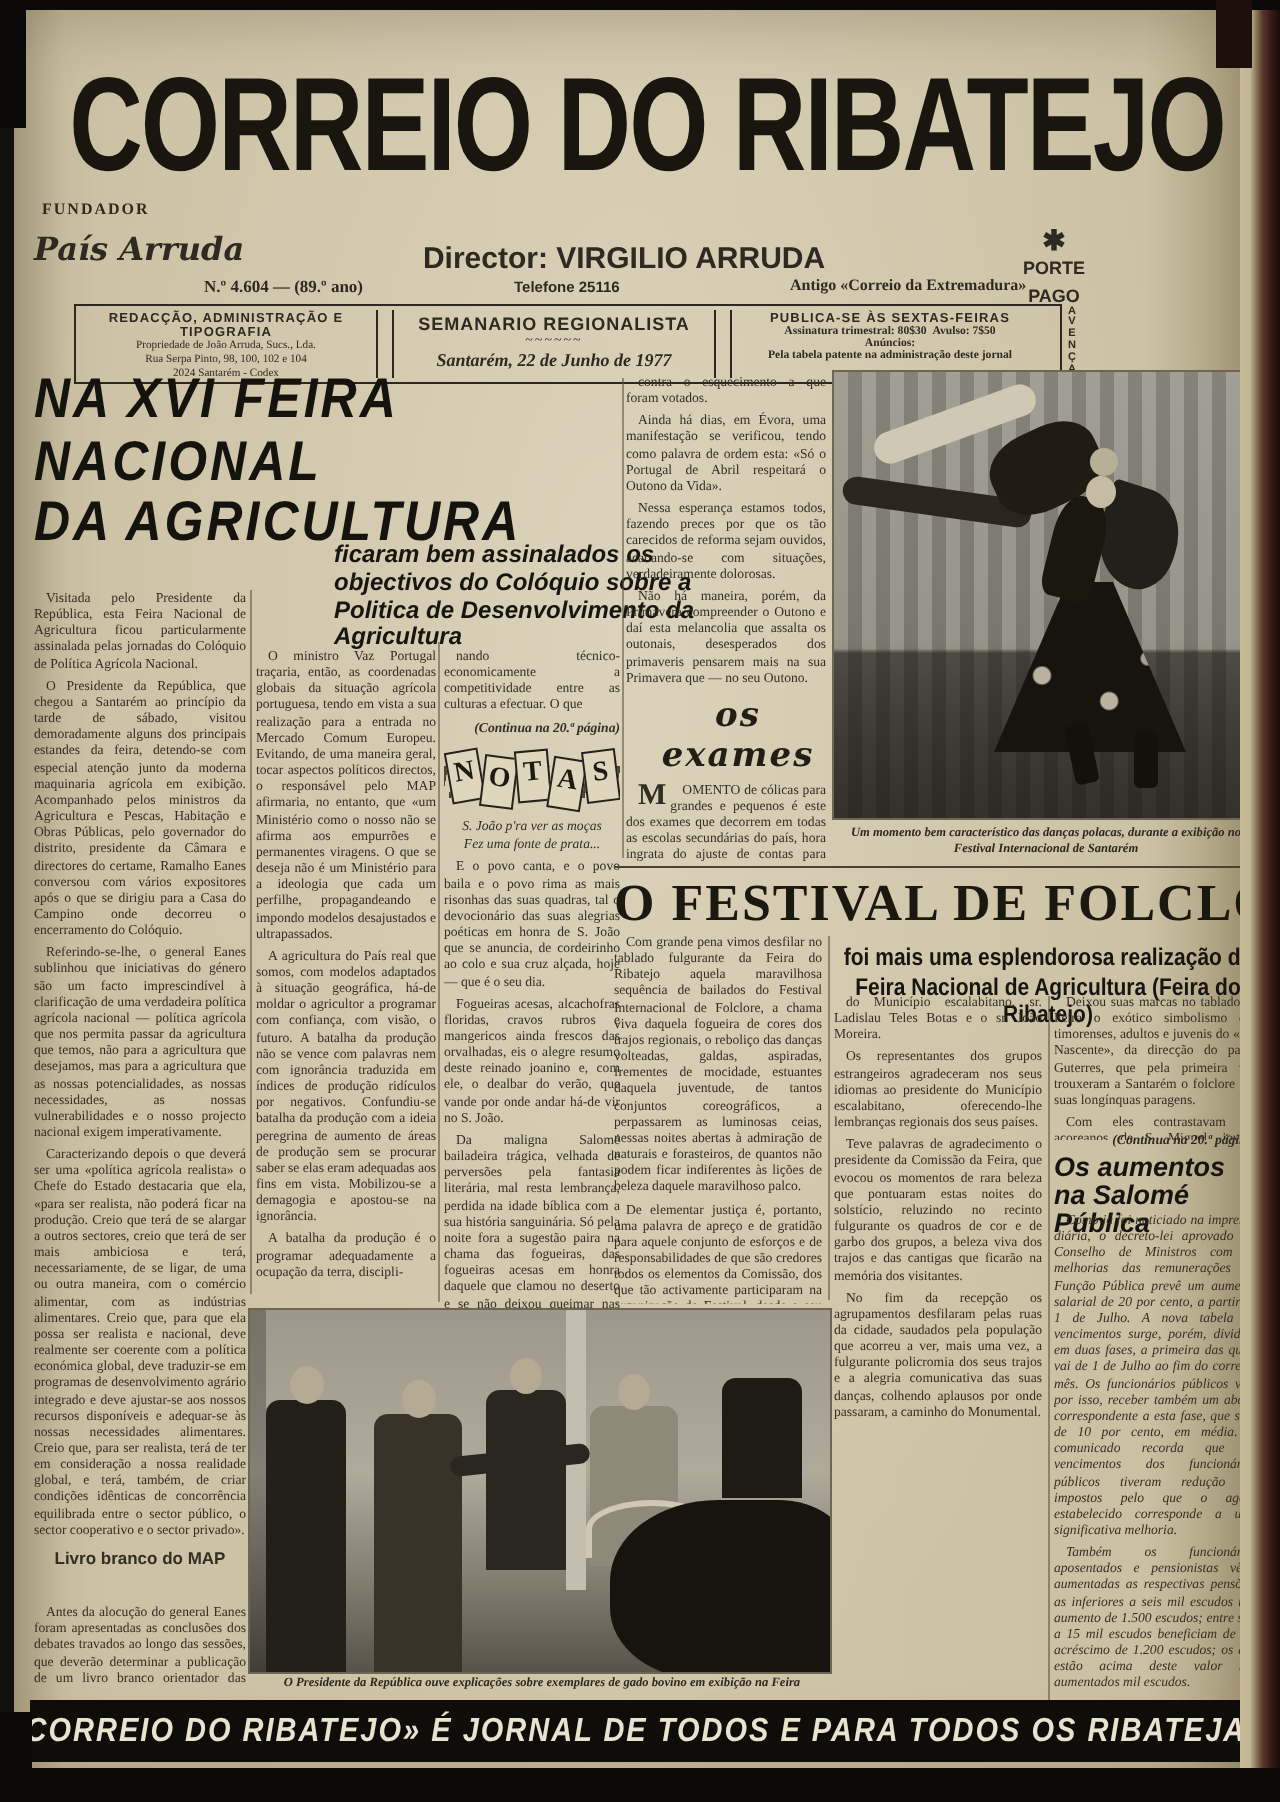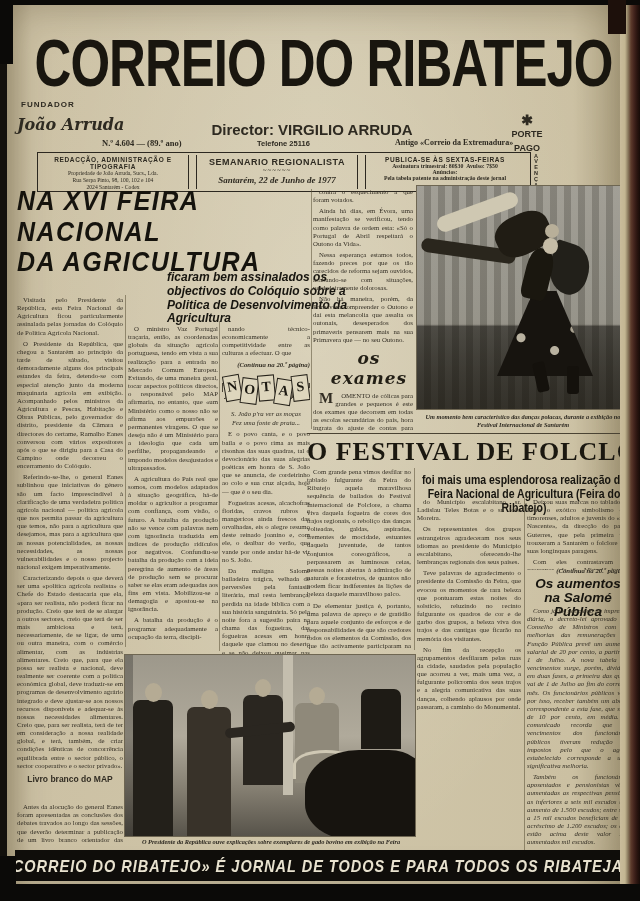--- a/index.html
+++ b/index.html
@@ -17,21 +17,21 @@
   .edge-bottom{position:absolute;left:0;top:884px;width:640px;height:17px;background:#0b0a08;}
   .corner-tl{position:absolute;left:0;top:0;width:13px;height:64px;background:#0b0a08;}
   .corner-bl{position:absolute;left:0;top:856px;width:16px;height:45px;background:#0b0a08;}
   .corner-tr{position:absolute;right:14px;top:0;width:18px;height:34px;background:#1d100b;}
 
   
   .mast-title{position:absolute;left:22px;top:20px;width:560px;text-align:center;
       font-family:"Liberation Sans",sans-serif;font-weight:800;font-size:52px;
       letter-spacing:-1px;color:#19160f;transform:scale(.98,1.28);transform-origin:center top;
       white-space:nowrap;}
-  .founder-label{position:absolute;left:14px;top:95px;font-family:Liberation Sans, sans-serif;
+  .founder-label{position:absolute;left:14px;top:95px;font-family:Liberation Serif, serif;
       font-weight:700;font-size:8px;letter-spacing:1px;}
   .founder-name{position:absolute;left:10px;top:110px;font-family:"DejaVu Serif",serif;
       font-style:italic;font-weight:700;font-size:16px;}
   .tagline{position:absolute;left:120px;top:101px;width:370px;text-align:center;
       font-weight:700;font-size:9.5px;letter-spacing:.5px;}
   .director{position:absolute;left:120px;top:116px;width:370px;text-align:center;
       font-family:"Liberation Sans",sans-serif;font-weight:700;font-size:15px;}
   .issue-no{position:absolute;left:95px;top:133px;font-weight:700;font-size:8.5px;text-align:right;}
   .phone{position:absolute;left:250px;top:134px;width:110px;
       font-family:"Liberation Sans",sans-serif;font-weight:700;font-size:7.5px;}
@@ -126,21 +126,21 @@
   .fest-head{position:absolute;left:300px;top:432px;width:324px;text-align:center;
       font-family:"Liberation Serif",serif;font-weight:700;font-size:26px;letter-spacing:1px;
       color:#1b1810;white-space:nowrap;}
   .deck2{position:absolute;left:410px;top:467px;width:214px;text-align:center;
       font-family:"Liberation Sans",sans-serif;font-weight:800;font-size:10.5px;line-height:1.2;
       color:#17150f;transform:scaleY(1.15);transform-origin:center top;}
   .colA{position:absolute;left:300px;top:463px;width:104px;height:184px;overflow:hidden;}
   .colB{position:absolute;left:410px;top:493px;width:104px;height:342px;overflow:hidden;}
   .colC{position:absolute;left:520px;top:493px;width:102px;height:72px;overflow:hidden;}
   .colC-cont{position:absolute;left:520px;top:560px;width:102px;}
-  .aument-head{position:absolute;left:520px;top:572px;width:102px;text-align:center;
+  .aument-head{position:absolute;left:520px;top:572px;width:102px;text-align:left;
       font-family:"Liberation Sans",sans-serif;font-weight:800;font-style:italic;
       font-size:13.5px;line-height:1.05;color:#16140e;}
   .colC2{position:absolute;left:520px;top:602px;width:102px;height:256px;overflow:hidden;}
   .colC2 p{font-style:italic;}
 
   
   .photo-cattle{position:absolute;left:118px;top:650px;width:290px;height:181px;
       background:
         linear-gradient(90deg, rgba(0,0,0,.25) 0 8px, rgba(0,0,0,0) 8px),
         linear-gradient(180deg,#9d988b 0,#b0aa9b 45%,#837d70 75%,#57534a 100%);
@@ -171,21 +171,21 @@
       transform:scaleY(1.15);}
 </style>
 </head>
 <body>
 
 <div class="scene">
   <div class="page">
 
     <div class="mast-title">CORREIO DO RIBATEJO</div>
     <div class="founder-label">FUNDADOR</div>
-    <div class="founder-name">João Arruda</div>
+    <div class="founder-name">País Arruda</div>
     <div class="director">Director: VIRGILIO ARRUDA</div>
     <div class="issue-no">N.º 4.604 — (89.º ano)</div>
     <div class="phone">Telefone 25116</div>
     <div class="former">Antigo «Correio da Extremadura»</div>
     <div class="porte">
       <div class="orn">✱</div>
       <div>PORTE</div>
       <div>PAGO</div>
     </div>
 

